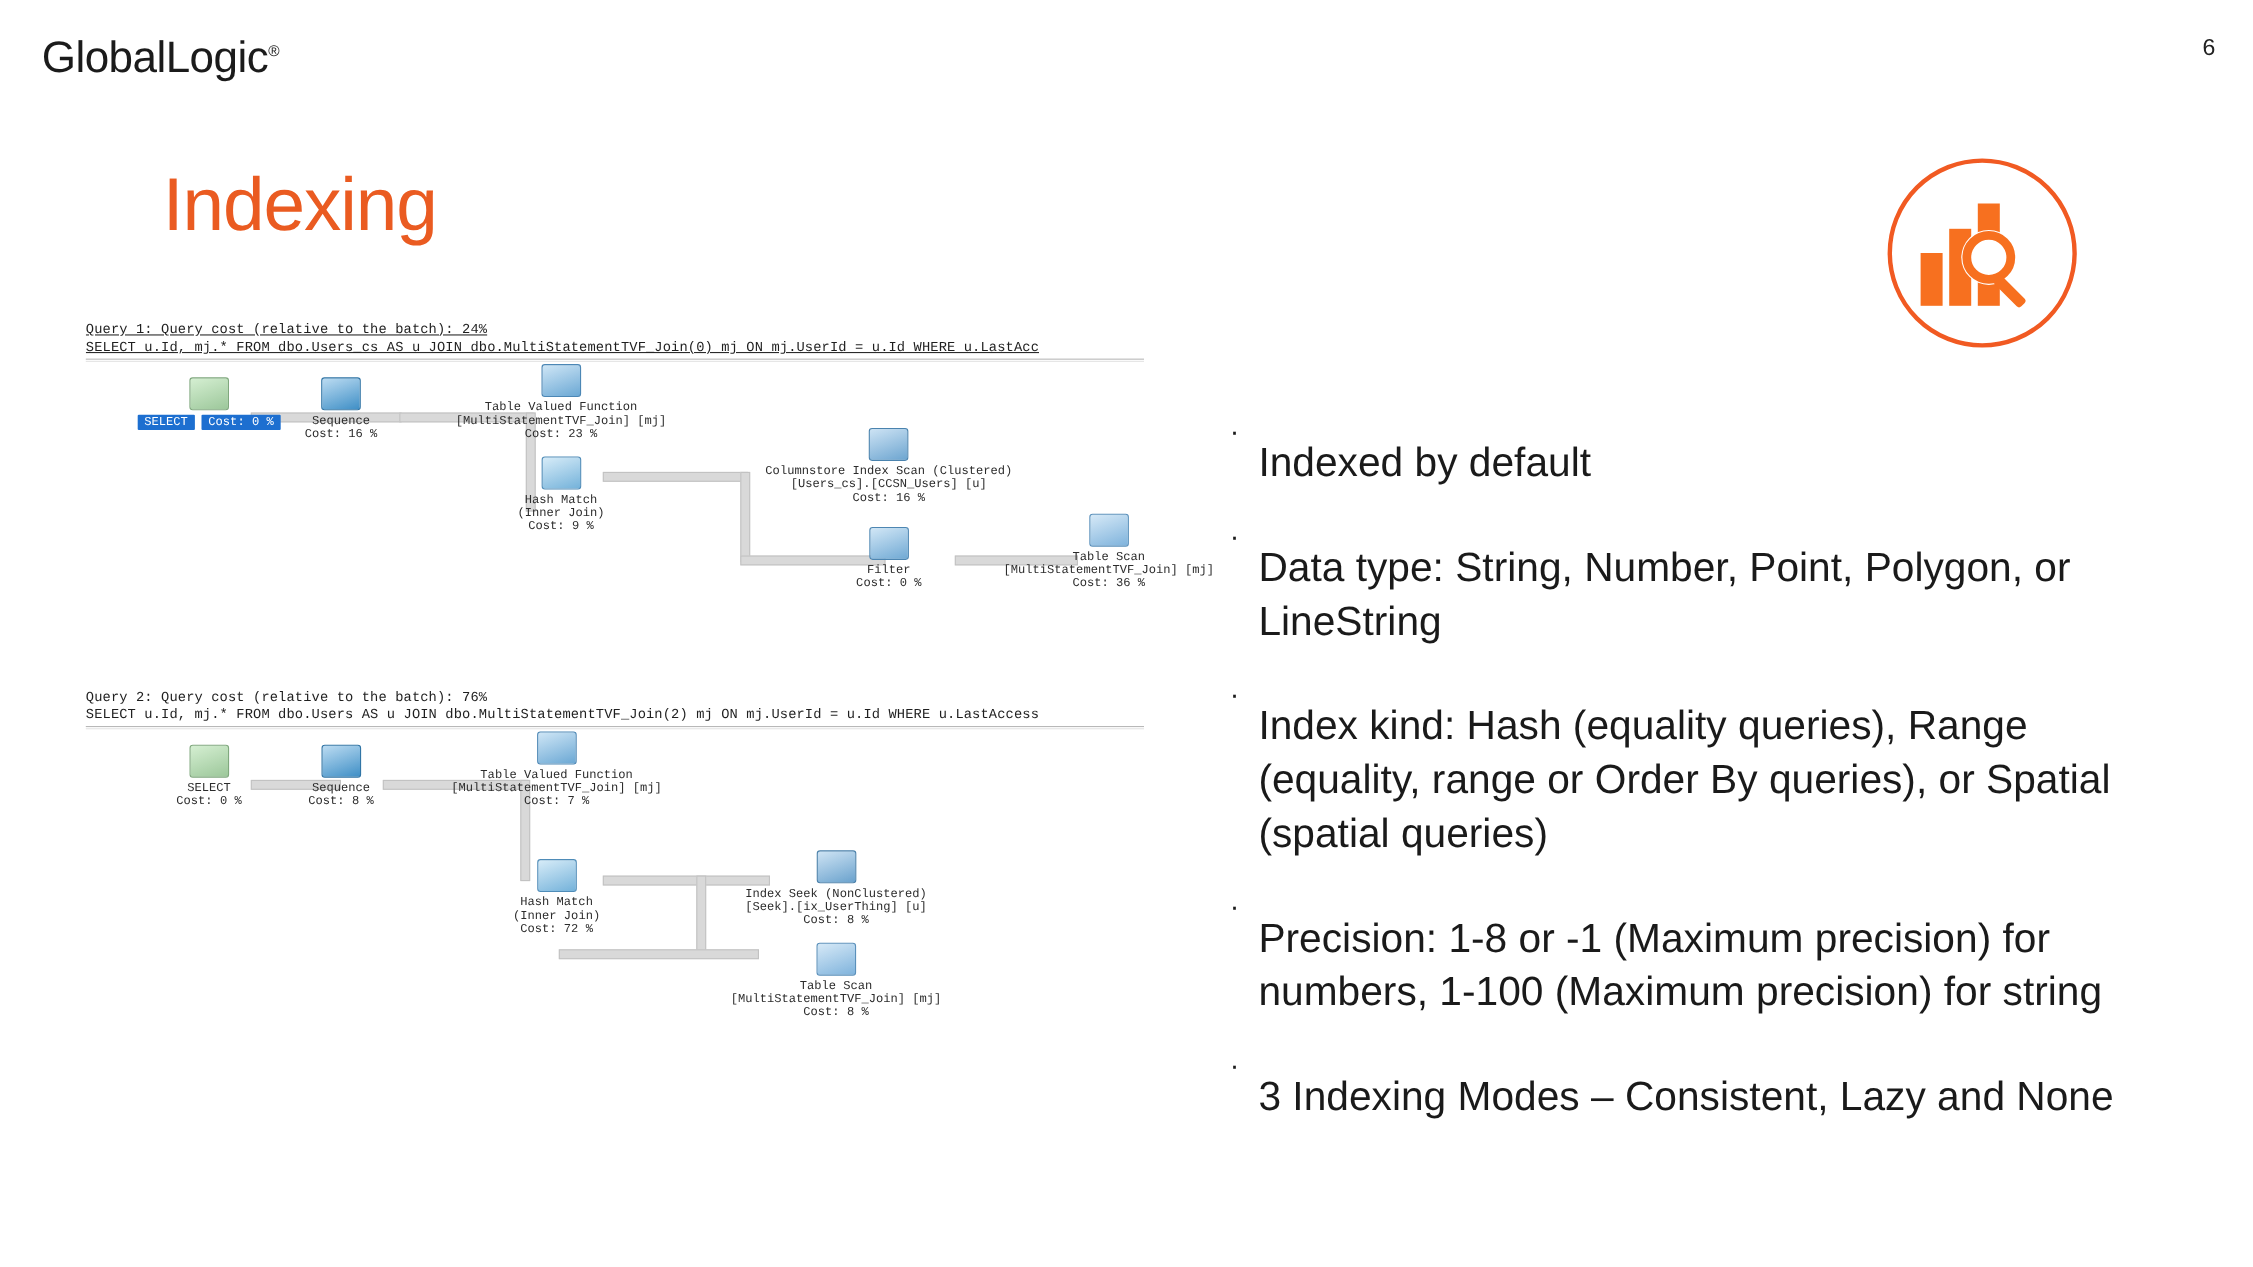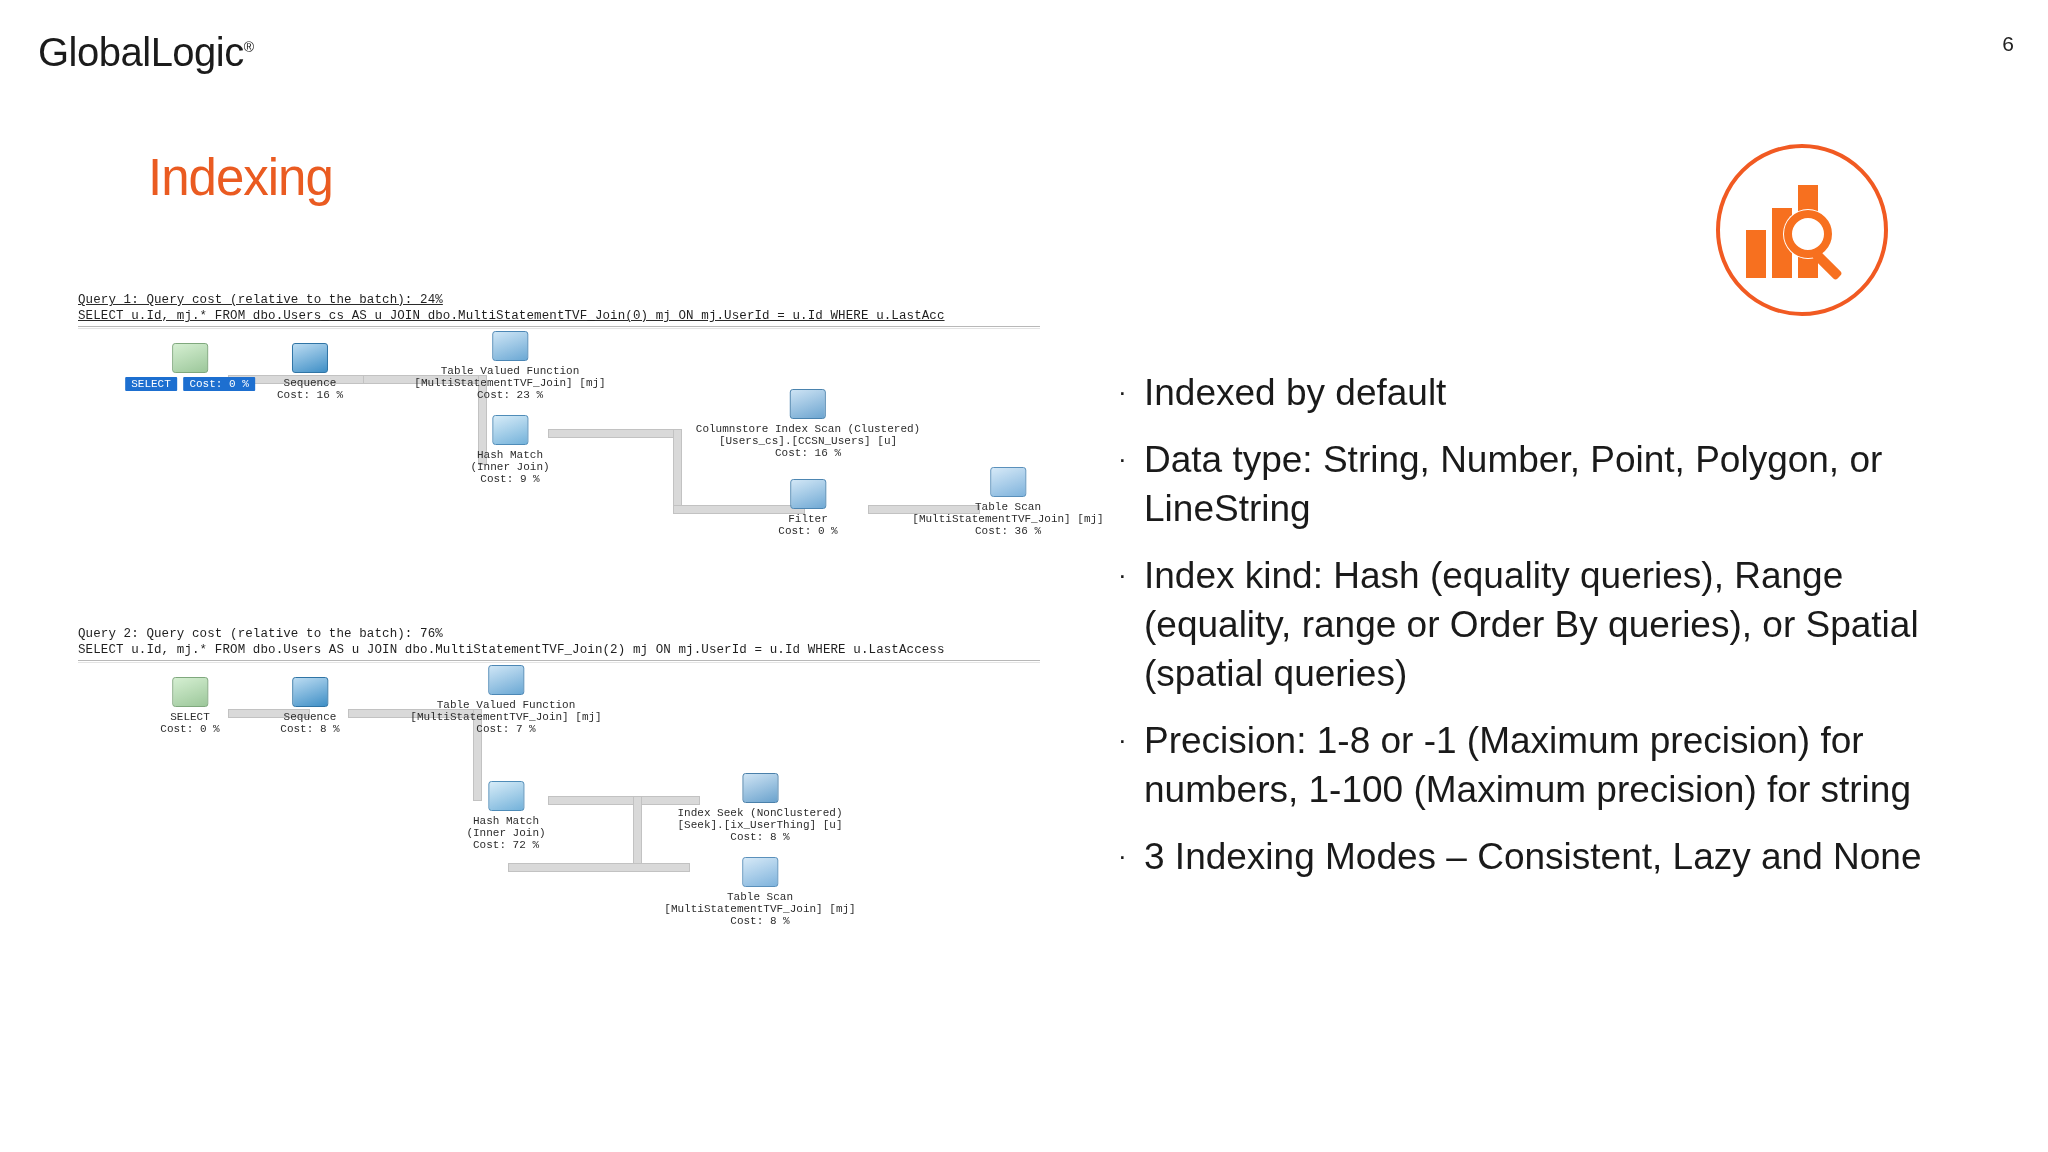--- a/index.html
+++ b/index.html
@@ -40,21 +40,21 @@
     top: 32px;
     font-size: 21px;
     color: #222222;
   }
 
   
   .slide-title {
     position: absolute;
     left: 148px;
     top: 152px;
-    font-size: 51px;
+    font-size: 68px;
     line-height: 1;
     color: #ea5b21;
     font-weight: 400;
     letter-spacing: -1px;
   }
 
   
   .topic-icon {
     position: absolute;
     left: 1712px;
@@ -167,20 +167,21 @@
   }
   .bullet .bullet-dot {
     flex: 0 0 auto;
     width: 26px;
     font-size: 26px;
     line-height: 49px;
     color: #1a1a1a;
   }
   .bullet .bullet-text {
     flex: 1 1 auto;
+    margin-top: 28px;
   }
 </style>
 </head>
 <body>
 
 <div class="logo">
   <span class="logo-global">Global</span><span class="logo-logic">Logic</span><span class="logo-reg">®</span>
 </div>
 
 <div class="page-number">6</div>

